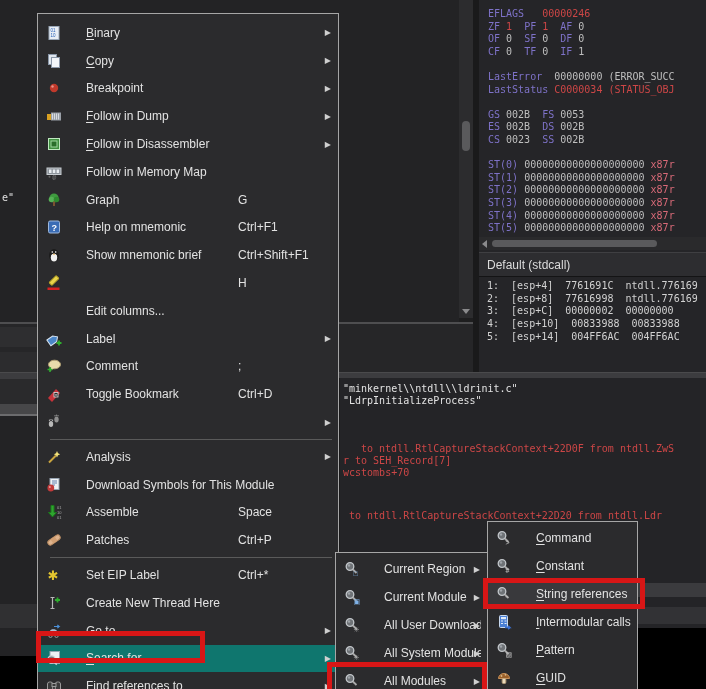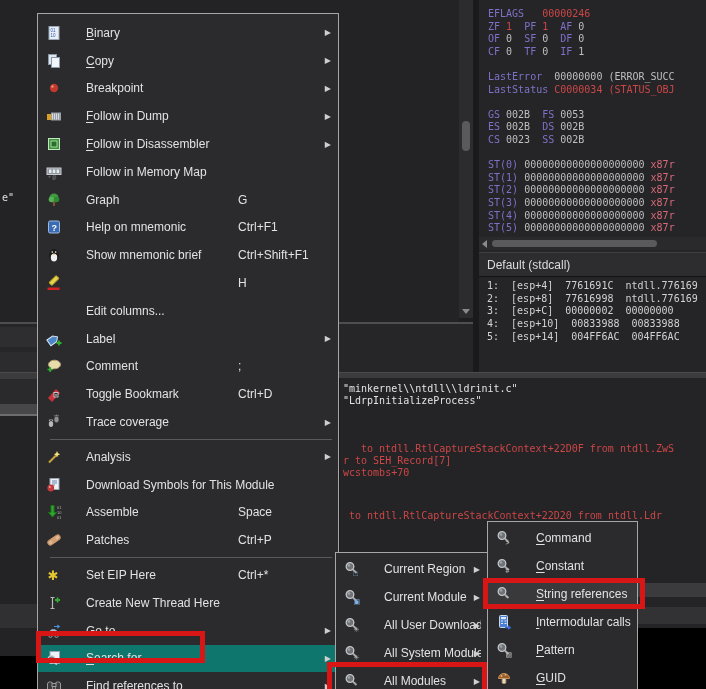--- a/index.html
+++ b/index.html
@@ -277,21 +277,20 @@
           <ellipse cx="5" cy="10" rx="2.2" ry="3" fill="#b8b8b8"></ellipse>
           <ellipse cx="10.5" cy="5.5" rx="2.2" ry="3" fill="#8f8f8f"></ellipse>
           <circle cx="3.5" cy="6.2" r="0.7" fill="#b8b8b8"></circle>
           <circle cx="5" cy="5.6" r="0.7" fill="#b8b8b8"></circle>
           <circle cx="6.5" cy="6.2" r="0.7" fill="#b8b8b8"></circle>
           <circle cx="9" cy="1.8" r="0.7" fill="#8f8f8f"></circle>
           <circle cx="10.5" cy="1.2" r="0.7" fill="#8f8f8f"></circle>
           <circle cx="12" cy="1.8" r="0.7" fill="#8f8f8f"></circle>
         </svg>
       </span>
-      <span class="lbl">Trace coverage</span>
       <span class="arr">▶</span>
     </div>
     <div class="msep"></div>
     <div class="mi">
       <span class="ic">
         <svg viewBox="0 0 16 16">
           <line x1="3" y1="13.5" x2="10" y2="6.5" stroke="#caa53f" stroke-width="2"></line>
           <path d="M11 2 l1 2.2 2.2 1 -2.2 1 -1 2.2 -1 -2.2 -2.2 -1 2.2 -1 Z" fill="#f4e27a"></path>
         </svg>
       </span>
@@ -331,21 +330,21 @@
       <span class="lbl">Patches</span>
       <span class="sc">Ctrl+P</span>
     </div>
     <div class="msep"></div>
     <div class="mi">
       <span class="ic">
         <svg viewBox="0 0 16 16">
           <text x="1.5" y="13" font-size="13" fill="#e3c52f">✱</text>
         </svg>
       </span>
-      <span class="lbl">Set EIP Here</span>
+      <span class="lbl">Set EIP Label</span>
       <span class="sc">Ctrl+*</span>
     </div>
     <div class="mi">
       <span class="ic">
         <svg viewBox="0 0 16 16">
           <path d="M4.5 2.5h4M6.5 2.5v11M4.5 13.5h4" stroke="#b8b8b8" stroke-width="1.2" fill="none"></path>
           <path d="M9 5h5M11.5 2.5v5" stroke="#2fae2f" stroke-width="1.8"></path>
         </svg>
       </span>
       <span class="lbl">Create New Thread Here</span>

